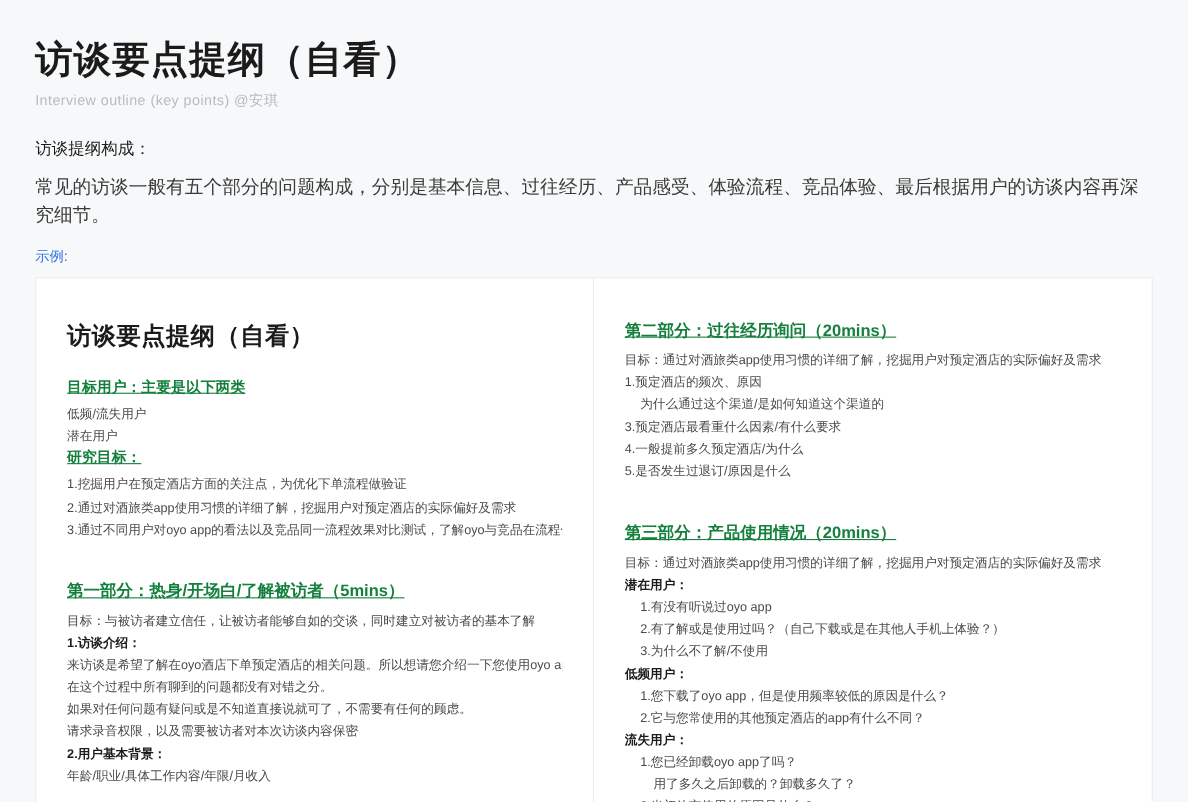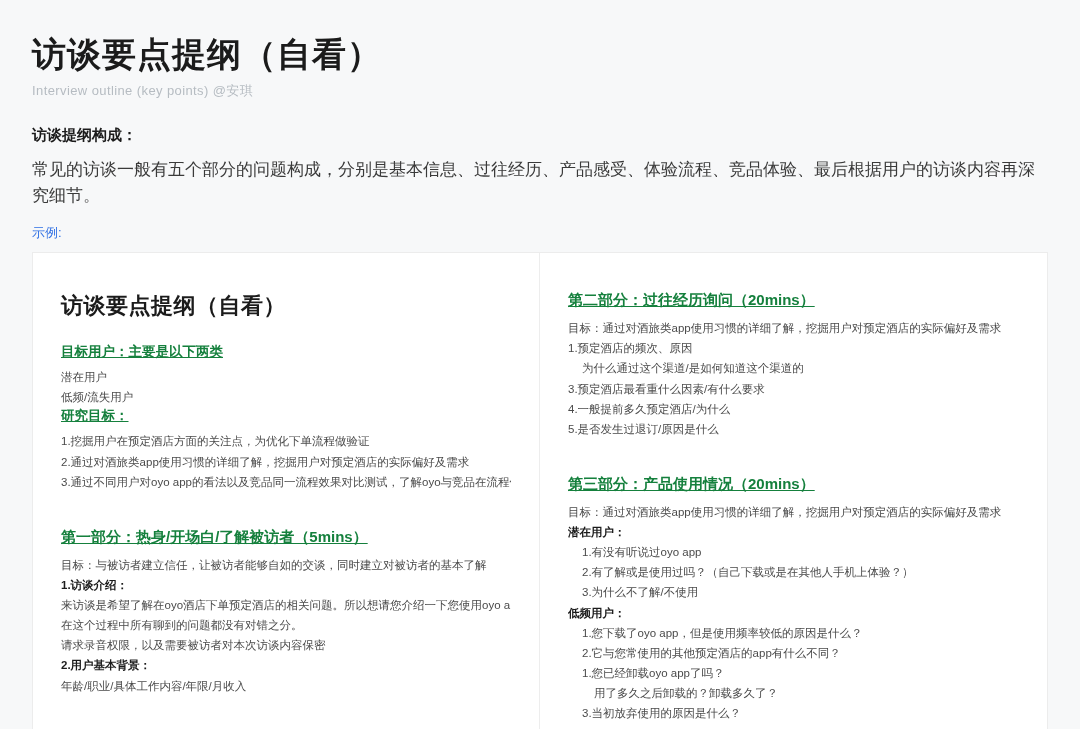--- a/index.html
+++ b/index.html
@@ -31,21 +31,21 @@
     line-height: 1.3;
   }
   .doc-subtitle {
     font-size: 13px;
     color: #b6bcc2;
     margin: 6px 0 0 0;
     letter-spacing: 0.4px;
   }
   .section-head {
     font-size: 15px;
-    font-weight: bold;
+    font-weight: normal;
     color: #1b1b1b;
     margin: 26px 0 0 0;
   }
   .section-para {
     font-size: 17px;
     color: #3a3a3a;
     margin: 12px 0 0 0;
     line-height: 1.5;
   }
   .example-label {
@@ -123,32 +123,33 @@
 
   <div class="section-head">访谈提纲构成：</div>
   <div class="section-para">常见的访谈一般有五个部分的问题构成，分别是基本信息、过往经历、产品感受、体验流程、竞品体验、最后根据用户的访谈内容再深究细节。</div>
   <div class="example-label">示例:</div>
 
   <div class="card">
     <div class="col col-left">
       <div class="card-title">访谈要点提纲（自看）</div>
       <div id="left-body">
           <div class="blk-head">目标用户：主要是以下两类</div>
+          <div class="line">低频/流失用户</div>
           <div class="line">潜在用户</div>
-          <div class="line">低频/流失用户</div>
           <div class="blk-head">研究目标：</div>
           <div class="line">1.挖掘用户在预定酒店方面的关注点，为优化下单流程做验证</div>
           <div class="line">2.通过对酒旅类app使用习惯的详细了解，挖掘用户对预定酒店的实际偏好及需求</div>
           <div class="line">3.通过不同用户对oyo app的看法以及竞品同一流程效果对比测试，了解oyo与竞品在流程体验上的</div>
           <div class="spacer-md"></div>
           <div class="blk-head big">第一部分：热身/开场白/了解被访者（5mins）</div>
           <div class="line">目标：与被访者建立信任，让被访者能够自如的交谈，同时建立对被访者的基本了解</div>
           <div class="line bold">1.访谈介绍：</div>
           <div class="line">来访谈是希望了解在oyo酒店下单预定酒店的相关问题。所以想请您介绍一下您使用oyo app的情况</div>
           <div class="line">在这个过程中所有聊到的问题都没有对错之分。</div>
+          <div class="line">如果对任何问题有疑问或是不知道直接说就可了，不需要有任何的顾虑。</div>
           <div class="line">请求录音权限，以及需要被访者对本次访谈内容保密</div>
           <div class="line bold">2.用户基本背景：</div>
           <div class="line">年龄/职业/具体工作内容/年限/月收入</div>
           <div class="spacer-md"></div>
           <div class="blk-head big">第二部分：过往经历询问（20mins）</div>
         </div>
     </div>
     <div class="col col-right">
       <div id="right-body">
           <div class="blk-head big">第二部分：过往经历询问（20mins）</div>
@@ -161,20 +162,21 @@
           <div class="spacer-md"></div>
           <div class="blk-head big">第三部分：产品使用情况（20mins）</div>
           <div class="line">目标：通过对酒旅类app使用习惯的详细了解，挖掘用户对预定酒店的实际偏好及需求</div>
           <div class="line bold">潜在用户：</div>
           <div class="line ind1">1.有没有听说过oyo app</div>
           <div class="line ind1">2.有了解或是使用过吗？（自己下载或是在其他人手机上体验？）</div>
           <div class="line ind1">3.为什么不了解/不使用</div>
           <div class="line bold">低频用户：</div>
           <div class="line ind1">1.您下载了oyo app，但是使用频率较低的原因是什么？</div>
           <div class="line ind1">2.它与您常使用的其他预定酒店的app有什么不同？</div>
+          <div class="line bold">流失用户：</div>
           <div class="line ind1">1.您已经卸载oyo app了吗？</div>
           <div class="line ind2">用了多久之后卸载的？卸载多久了？</div>
           <div class="line ind1">3.当初放弃使用的原因是什么？</div>
         </div>
     </div>
   </div>
 
 </div>
 
 </body></html>

